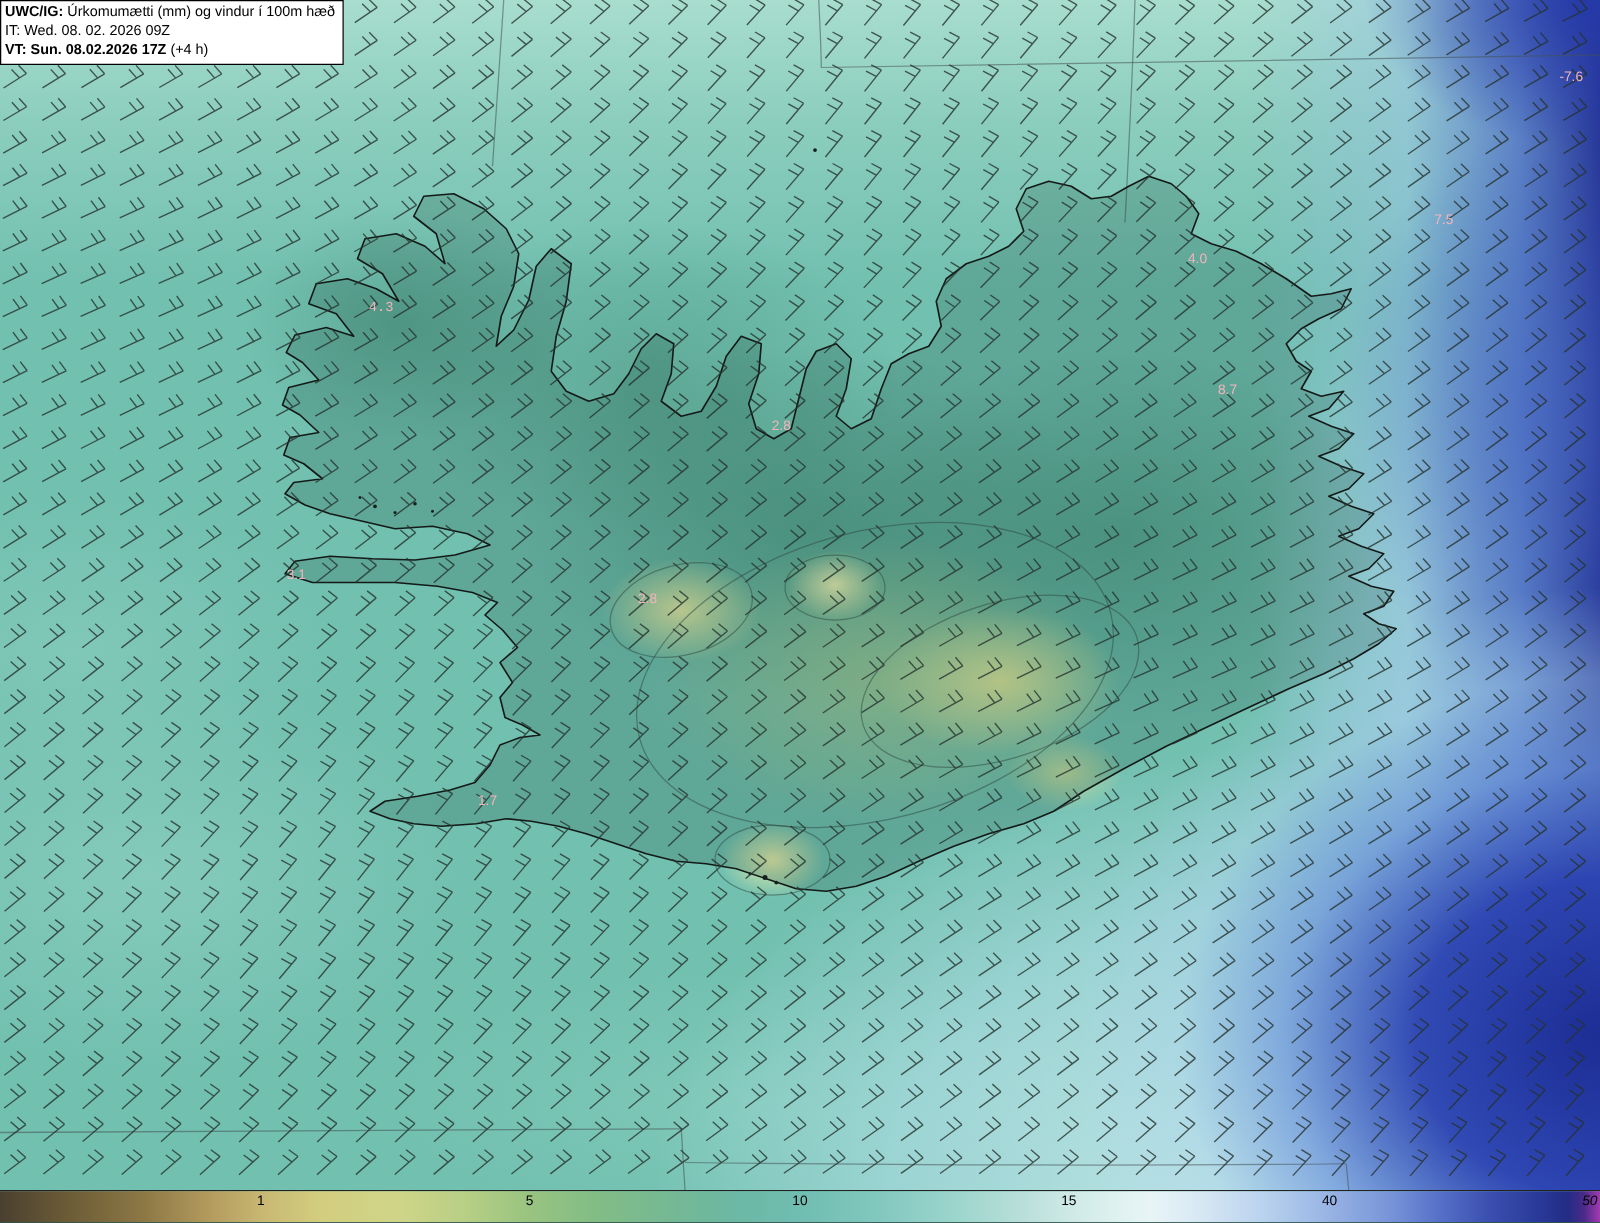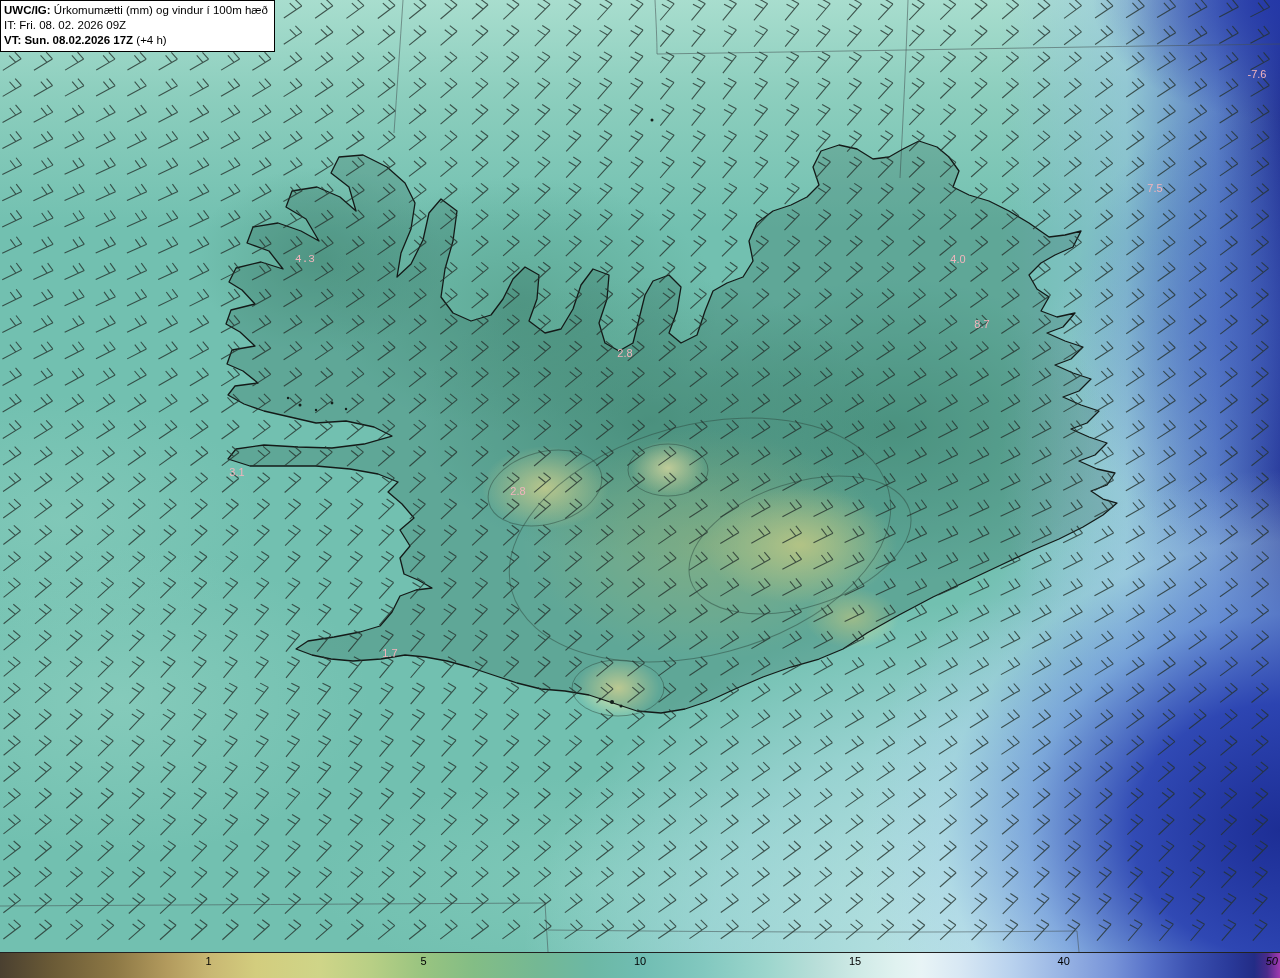--- a/index.html
+++ b/index.html
@@ -30,21 +30,21 @@
       radial-gradient(260px 160px at 60px 520px, rgba(146,209,193,.45), rgba(146,209,193,0) 78%),
       radial-gradient(360px 130px at 600px 880px, rgba(150,215,200,.35), rgba(150,215,200,0) 80%);
   }
   .map-svg{position:absolute;left:0;top:0;z-index:2;}
   .graticule{stroke:rgba(70,82,84,.55);stroke-width:1;fill:none;}
   .coast{stroke:#141a18;stroke-width:1.3;fill:rgba(22,72,55,.20);stroke-linejoin:round;}
   .contour{stroke:#2e4a40;stroke-width:1;fill:none;opacity:.5;}
   .isle{fill:#15201c;}
   #barbs path{stroke:#26332e;stroke-width:1.1;fill:none;opacity:.8;}
   
-  #map-labels{position:absolute;left:0;top:16px;width:1280px;height:952px;z-index:3;pointer-events:none;}
+  #map-labels{position:absolute;left:0;top:4px;width:1280px;height:952px;z-index:3;pointer-events:none;}
   .map-label{position:absolute;transform:translate(-50%,-50%);
              font-size:11px;color:#f2b4bc;white-space:nowrap;}
   
   .title-box{position:absolute;left:0;top:0;z-index:5;background:#ffffff;
              border:1px solid #000;padding:2px 6px 3px 3px;font-size:11.5px;
              line-height:1.3;color:#000;}
   .b{font-weight:bold;}
   
   .colorbar{position:absolute;left:0;top:952px;width:1280px;height:26px;z-index:4;
             border-top:1px solid #222;box-sizing:border-box;}
@@ -1606,35 +1606,35 @@
         <path d="M-9 6 L9 -6 M9 -6 L2.5 -12.5 M3.5 -2.5 L-3 -9" transform="translate(1166.4 932.5) rotate(-16.1)"></path>
         <path d="M-9 6 L9 -6 M9 -6 L2.5 -12.5 M3.5 -2.5 L-3 -9" transform="translate(1197.6 932.5) rotate(-16.0)"></path>
         <path d="M-9 6 L9 -6 M9 -6 L2.5 -12.5 M3.5 -2.5 L-3 -9" transform="translate(1228.8 932.5) rotate(-15.5)"></path>
         <path d="M-9 6 L9 -6 M9 -6 L2.5 -12.5 M3.5 -2.5 L-3 -9" transform="translate(1260.0 932.5) rotate(-14.7)"></path>
       </g>
   </svg>
 
   <div id="map-labels">
       <span class="map-label" style="left: 1257px; top: 58px;">-7.6</span>
       <span class="map-label" style="left: 1155px; top: 172px;">7.5</span>
-      <span class="map-label" style="left: 958px; top: 203px; margin-top: 40px;">4.0</span>
+      <span class="map-label" style="left: 958px; top: 203px;">4.0</span>
       <span class="map-label" style="left: 305px; top: 243px; font-family: Liberation Mono, monospace;">4.3</span>
       <span class="map-label" style="left: 982px; top: 308px;">8.7</span>
       <span class="map-label" style="left: 625px; top: 337px;">2.8</span>
       <span class="map-label" style="left: 237px; top: 456px;">3.1</span>
       <span class="map-label" style="left: 518px; top: 475px;">2.8</span>
       <span class="map-label" style="left: 390px; top: 637px;">1.7</span>
     </div>
 
   <div class="title-box">
     <div>
       <span class="b">UWC/IG:</span>
       <span>Úrkomumætti (mm) og vindur í 100m hæð</span>
     </div>
-    <div>IT: Fri. 08. 02. 2026 09Z</div>
+    <div>IT: Wed. 08. 02. 2026 09Z</div>
     <div>
       <span class="b">VT: Sun. 08.02.2026 17Z</span>
       <span>(+4 h)</span>
     </div>
   </div>
 
   <div class="colorbar">
     <div class="cb-grad"></div>
     <div id="cb-ticks">
         <span class="cb-tick" style="left: 16.3%;">1</span>

